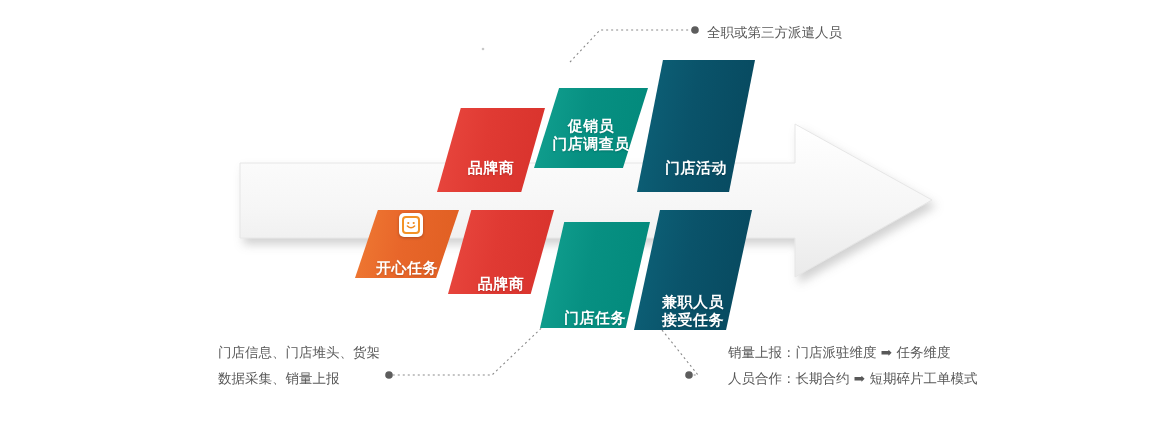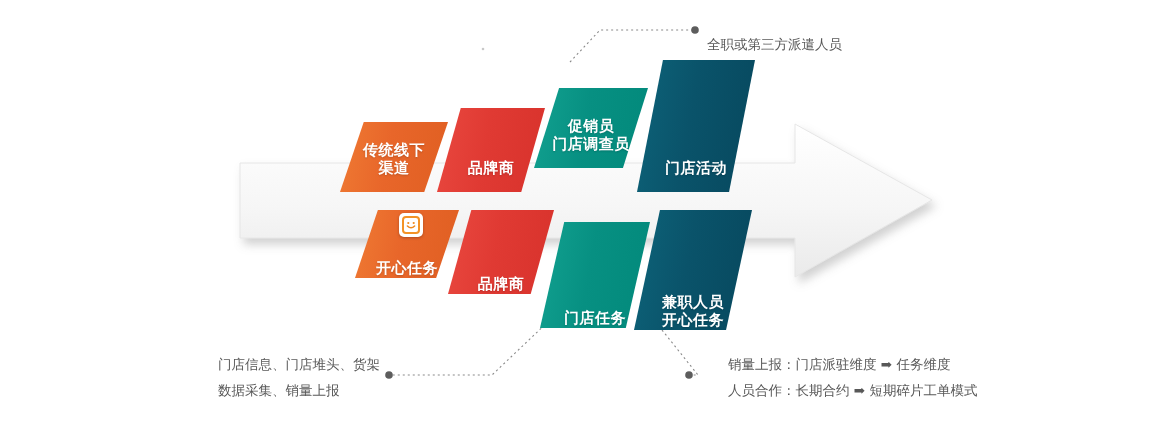--- a/index.html
+++ b/index.html
@@ -54,21 +54,20 @@
   }
 
   
   .anno{
     position:absolute;
     color:#585858;
     font-size:13.5px;
     font-family:"DejaVu Serif","Liberation Serif",serif;
     white-space:nowrap;
     line-height:26px;
-    margin-top:12px;
   }
 </style>
 </head>
 <body>
 
 <div id="stage">
 
   <svg id="svg-layer" viewBox="0 0 1150 430">
     <defs>
       <linearGradient id="arrowGrad" x1="0" y1="0" x2="0" y2="1">
@@ -94,24 +93,20 @@
     </g>
 
     <g>
       <path d="M662,330 L698,375 L691,375" fill="none" stroke="#8a8a8a" stroke-width="1.1" stroke-dasharray="2 3"></path>
       <circle cx="689" cy="375" r="3.8" fill="#5d5d5d"></circle>
     </g>
 
     <circle cx="483" cy="49" r="1.3" fill="#c8c8c8"></circle>
   </svg>
 
-  <div class="chip orange top-row" style="left:340px;top:122px;width:108px;height:70px;">
-    <span class="label">传统线下
-渠道</span>
-  </div>
 
   <div class="chip red top-row" style="left:437px;top:108px;width:108px;height:84px;">
     <span class="label">品牌商</span>
   </div>
 
   <div class="chip teal top-row" style="left:534px;top:88px;width:114px;height:80px;">
     <span class="label">促销员
 门店调查员</span>
   </div>
 
@@ -135,21 +130,21 @@
   <div class="chip red bottom-row" style="left:448px;top:210px;width:106px;height:84px;">
     <span class="label">品牌商</span>
   </div>
 
   <div class="chip teal bottom-row" style="left:540px;top:222px;width:110px;height:106px;">
     <span class="label">门店任务</span>
   </div>
 
   <div class="chip navy bottom-row" style="left:634px;top:210px;width:118px;height:120px;">
     <span class="label">兼职人员
-开心任务</span>
+接受任务</span>
   </div>
 
   <div class="anno" style="left:707px;top:19px;">
     <div>全职或第三方派遣人员</div>
   </div>
 
   <div class="anno" style="left:218px;top:339px;">
     <div>门店信息、门店堆头、货架</div>
     <div>数据采集、销量上报</div>
   </div>

